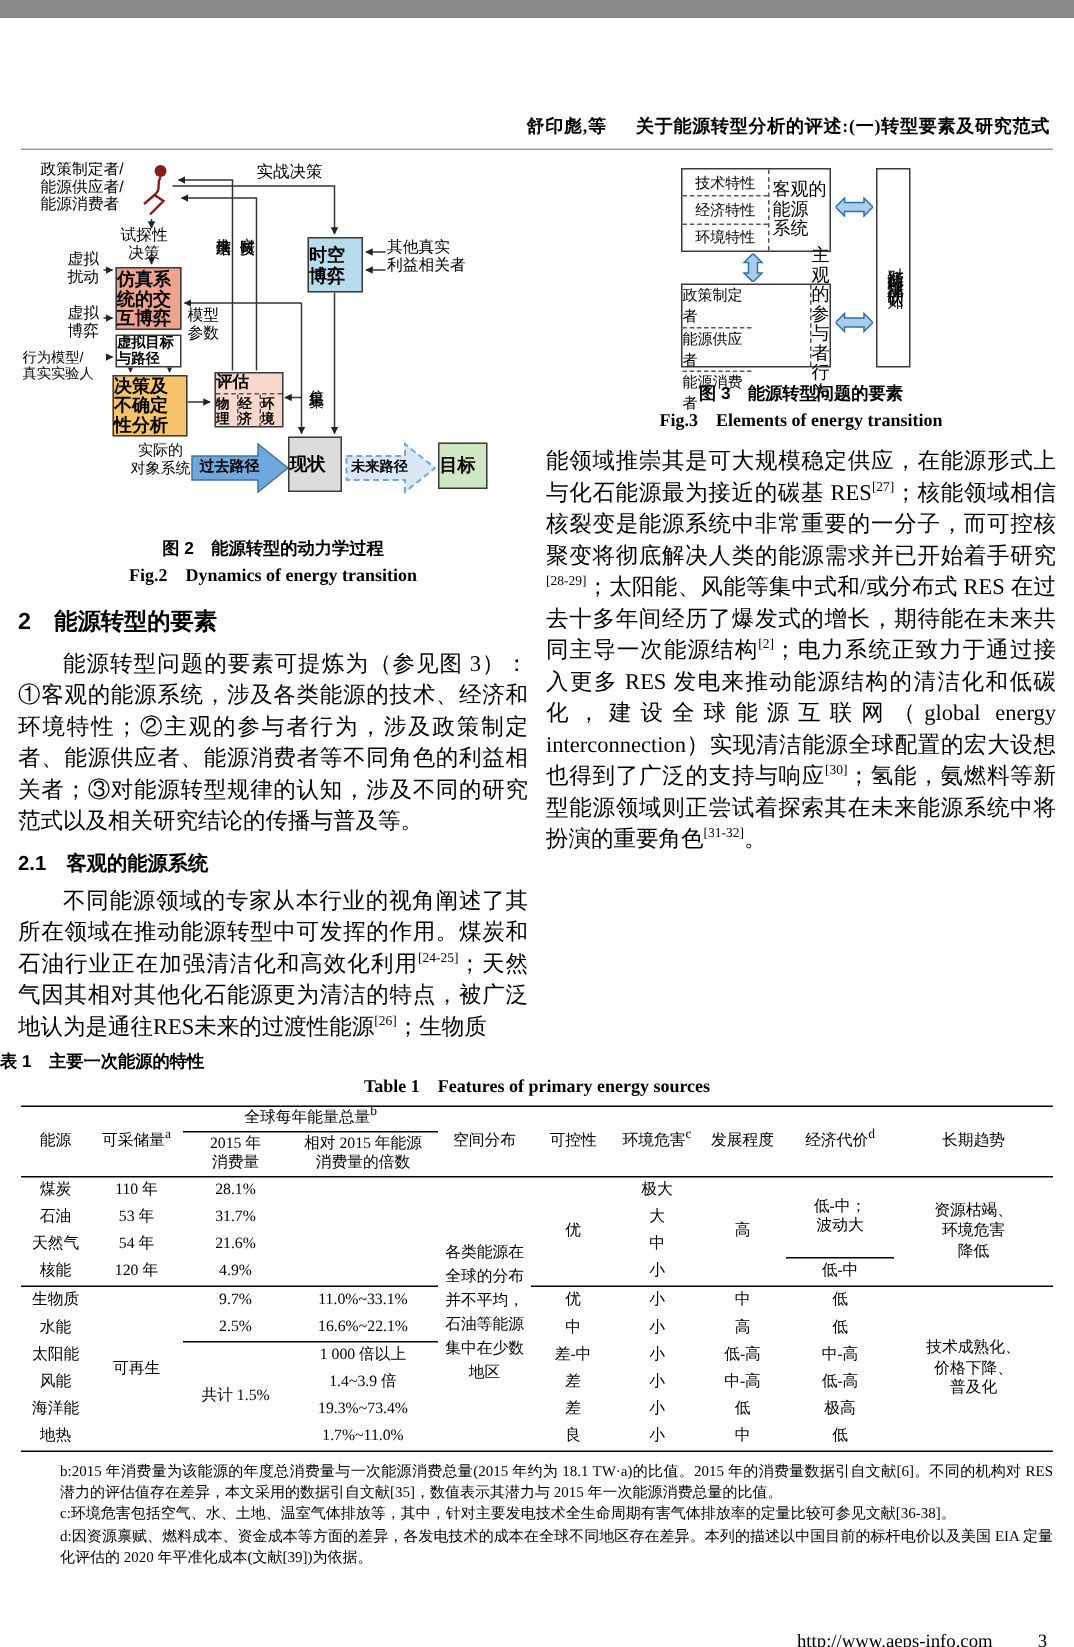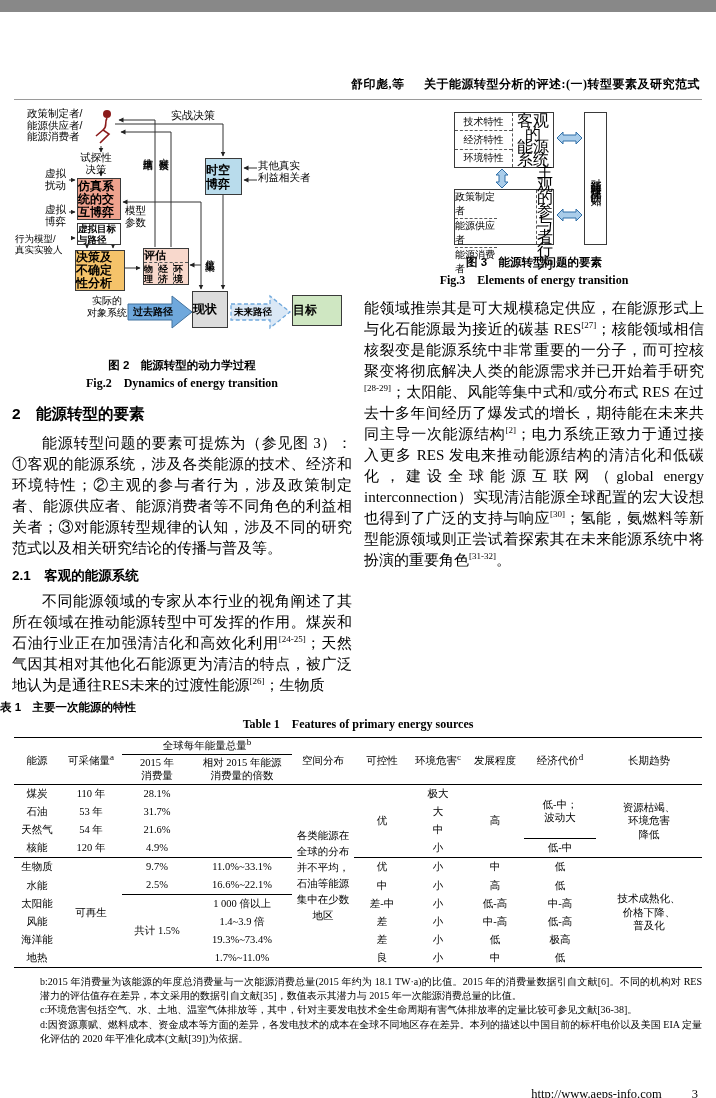--- a/index.html
+++ b/index.html
@@ -30,21 +30,21 @@
   .evalrow{display:flex;border-top:1px dashed #555;height:22px;}
   .evalrow div{flex:1;font-size:9px;line-height:10px;font-weight:bold;padding-top:1px;}
   .evalrow div + div{border-left:1px dashed #555;}
   
   .fig3{position:relative;width:340px;height:140px;margin:2px auto 0;font-family:"Liberation Sans",sans-serif;}
   .f3box{position:absolute;border:1px solid #3a3a3a;display:flex;box-sizing:border-box;background:#fff;}
   .f3cells{width:57px;display:flex;flex-direction:column;}
   .f3cells div{flex:1;font-size:10px;display:flex;align-items:center;justify-content:center;}
   .f3cells div + div{border-top:1px dashed #555;}
   .f3side{flex:1;border-left:1px dashed #555;display:flex;align-items:center;justify-content:center;
-          font-size:16px;line-height:13px;text-align:center;}
+          font-size:12px;line-height:13px;text-align:left;font-family:Liberation Mono, monospace;}
   .f3tall{position:absolute;border:1px solid #3a3a3a;display:flex;align-items:center;justify-content:center;
           font-size:11px;letter-spacing:2px;box-sizing:border-box;}
   
   .tblzh{font-family:"Liberation Sans",sans-serif;font-weight:bold;font-size:11.5px;text-align:left;margin-top:6px;}
   .tblen{font-weight:bold;font-size:12px;text-align:center;margin-top:1px;}
   table.t1{border-collapse:collapse;margin:4px 14px 0;width:688px;table-layout:fixed;
            font-size:10.5px;border-top:1.6px solid #000;border-bottom:1.6px solid #000;}
   table.t1 th,table.t1 td{font-weight:normal;text-align:center;vertical-align:middle;padding:1px 1px;line-height:13.5px;}
   table.t1 thead{border-bottom:1px solid #000;}
   th.grp{border-bottom:.8px solid #000;}
@@ -152,21 +152,21 @@
         <div class="f2box pl" style="left:190px;top:50px;width:37px;height:37px;background:#b9dcec;line-height:14px;padding-top:4px;">时空
 博弈</div>
         <div class="f2lab pl" style="left:243px;top:52px;">其他真实
 利益相关者</div>
 
         <div class="f2lab pl" style="left:70px;top:187px;width:44px;text-align:center;font-size:10px;">实际的
 对象系统</div>
         <div class="f2lab" style="left:114px;top:198px;width:48px;text-align:center;font-size:10px;font-weight:bold;">过去路径</div>
         <div class="f2box" style="left:177px;top:183px;width:36px;height:37px;background:#dcdcdc;line-height:35px;">现状</div>
         <div class="f2lab" style="left:216px;top:198px;width:44px;text-align:center;font-size:9.5px;font-weight:bold;">未来路径</div>
-        <div class="f2box" style="left:277px;top:187px;width:50px;height:31px;background:#cfe7c2;line-height:29px;font-family:Liberation Serif, serif;">目标</div>
+        <div class="f2box" style="left:277px;top:187px;width:33px;height:31px;background:#cfe7c2;line-height:29px;font-family:Liberation Serif, serif;">目标</div>
       </div>
 
       <div class="capzh">图 2　能源转型的动力学过程</div>
       <div class="capen">Fig.2　Dynamics of energy transition</div>
 
       <div class="h2">2　能源转型的要素</div>
       <p class="para indent">能源转型问题的要素可提炼为（参见图 3）：①客观的能源系统，涉及各类能源的技术、经济和环境特性；②主观的参与者行为，涉及政策制定者、能源供应者、能源消费者等不同角色的利益相关者；③对能源转型规律的认知，涉及不同的研究范式以及相关研究结论的传播与普及等。</p>
       <div class="h21">2.1　客观的能源系统</div>
       <p class="para indent">不同能源领域的专家从本行业的视角阐述了其所在领域在推动能源转型中可发挥的作用。煤炭和石油行业正在加强清洁化和高效化利用<sup>[24-25]</sup>；天然气因其相对其他化石能源更为清洁的特点，被广泛地认为是通往RES未来的过渡性能源<sup>[26]</sup>；生物质</p>
     </div>

